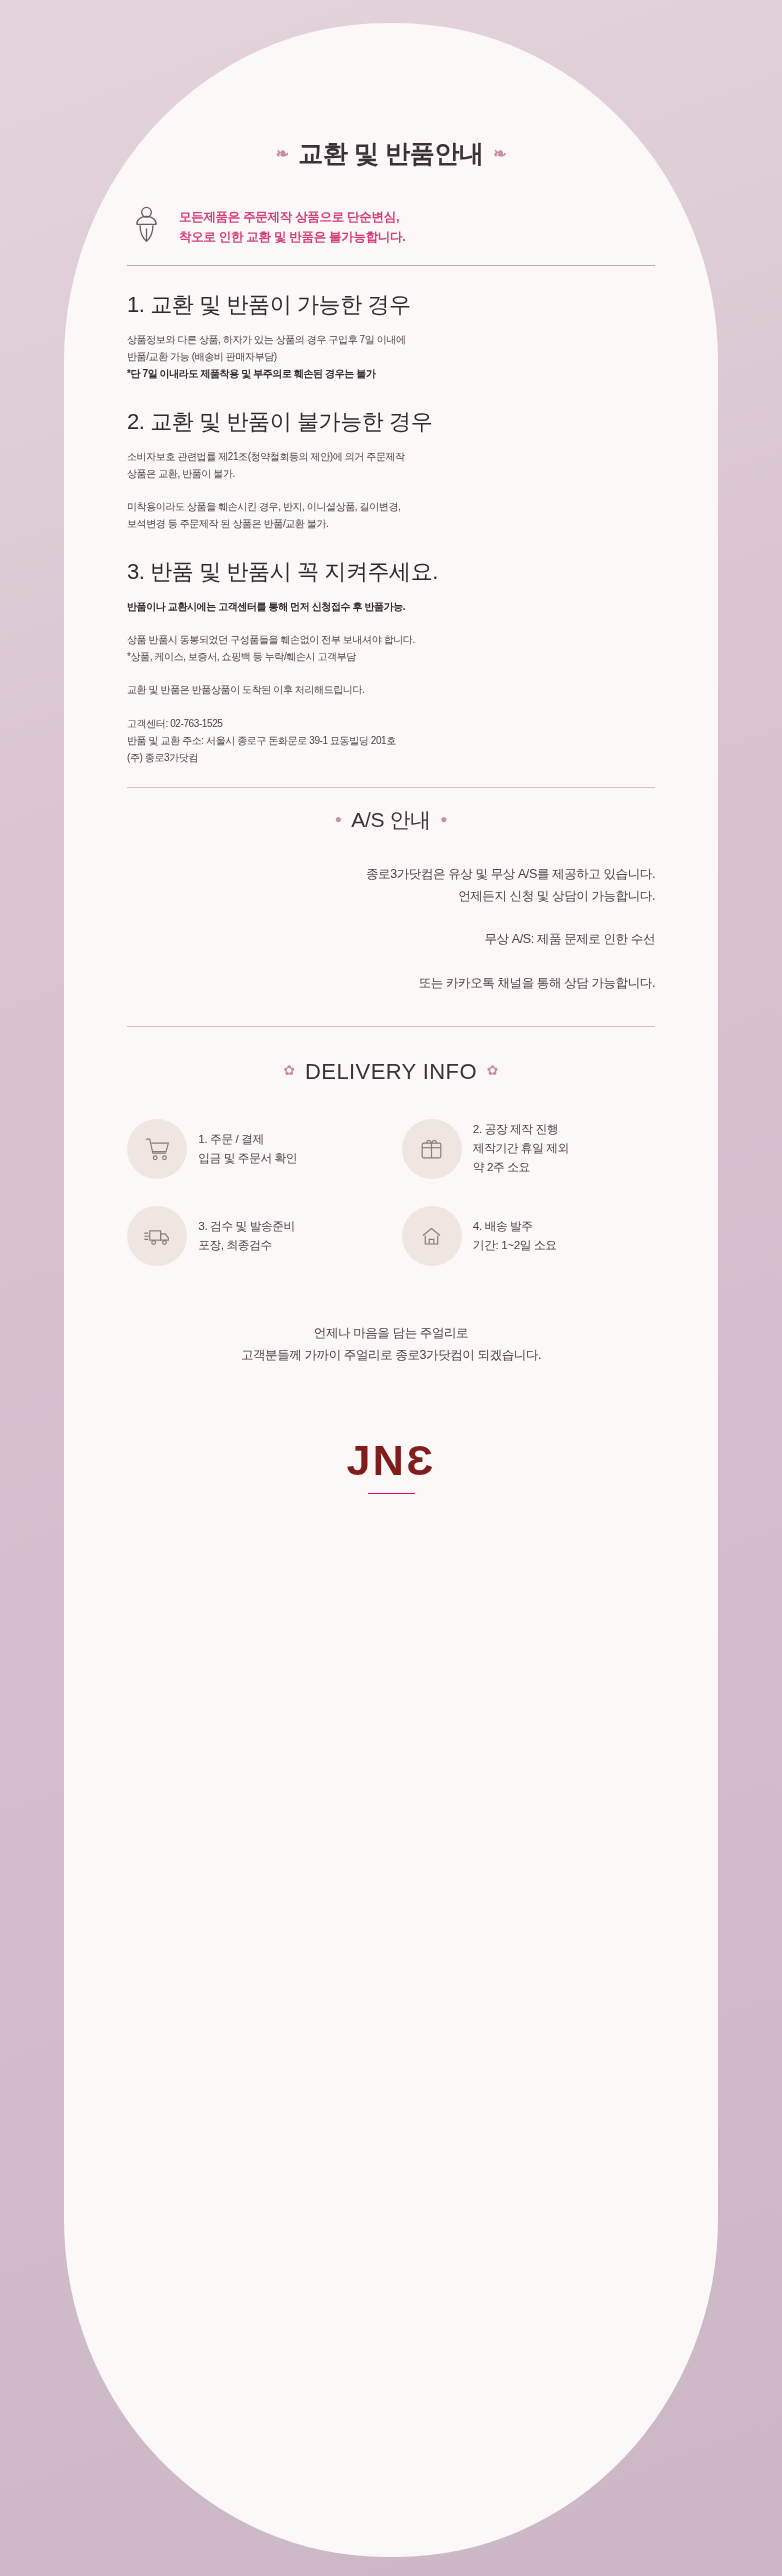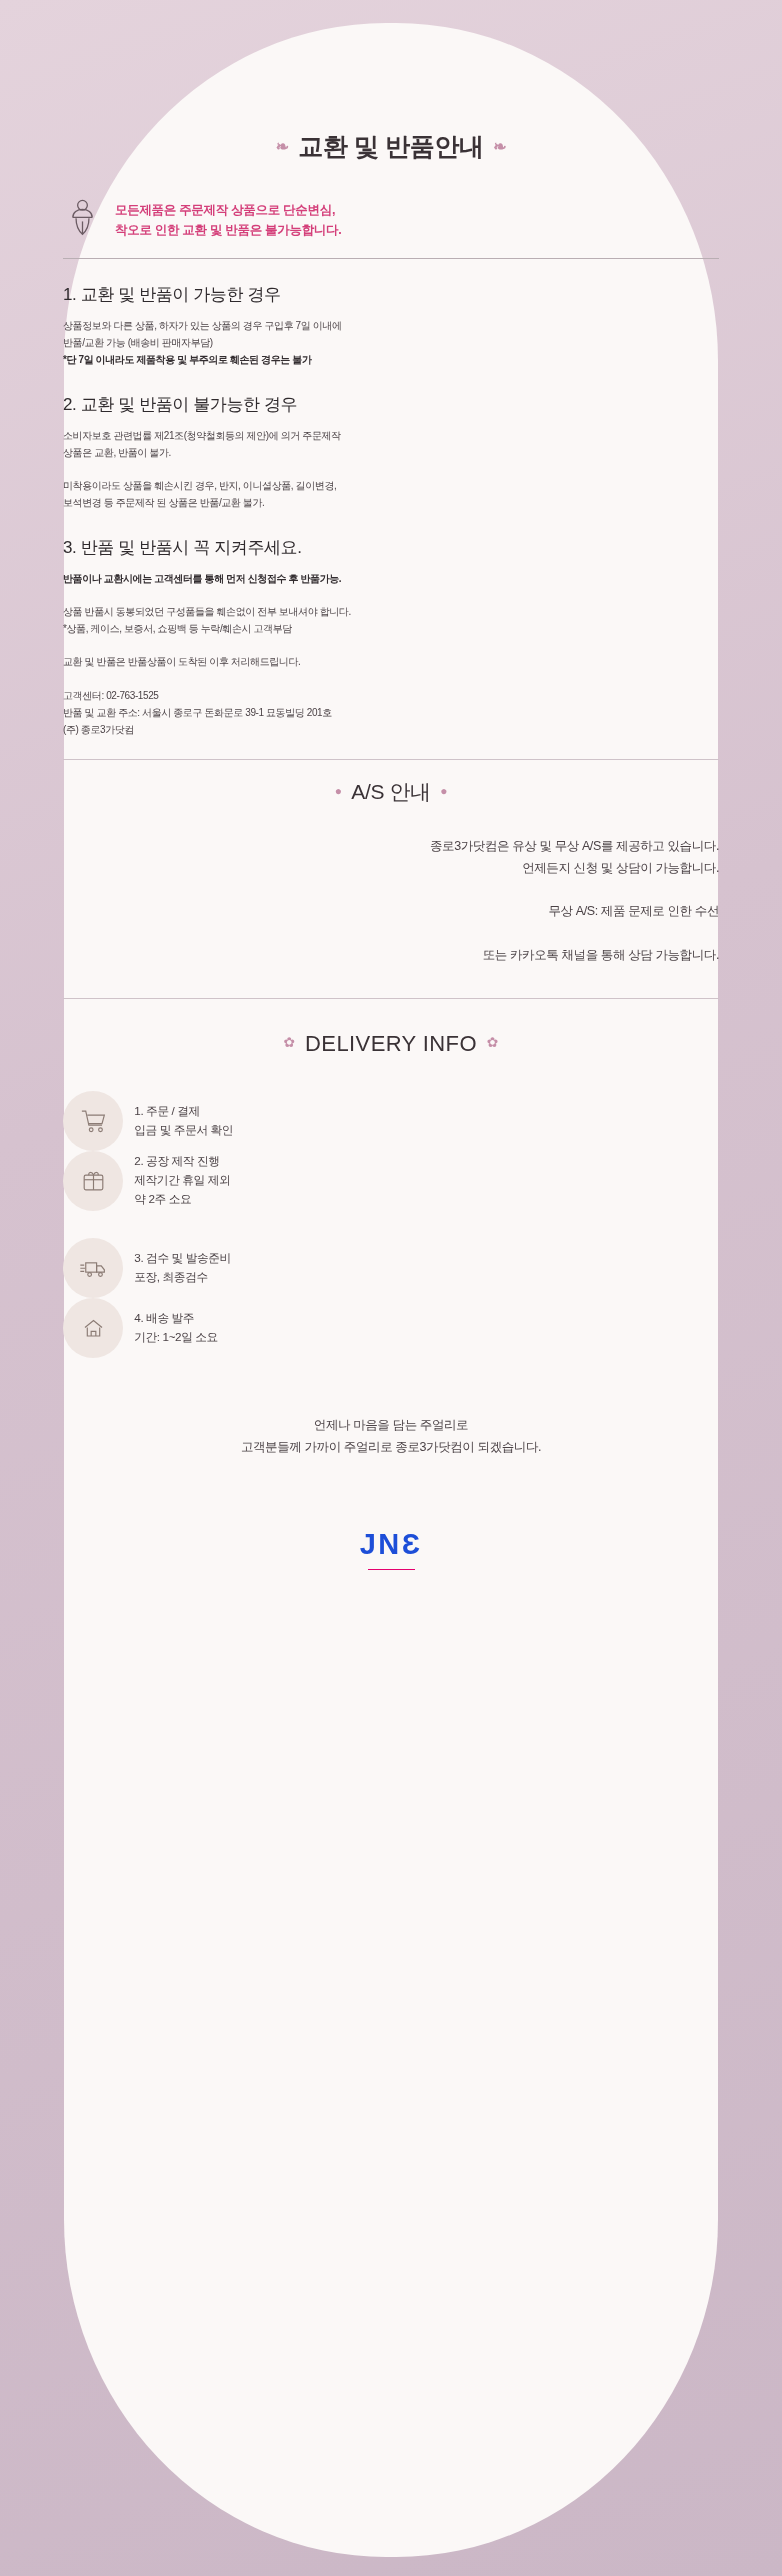--- a/index.html
+++ b/index.html
@@ -26,22 +26,22 @@
     top: 22.5px;
     width: 654px;
     height: 2534px;
     background: #fbf8f7;
     border-radius: 322px / 338px;
   }
   .content {
     position: absolute;
     left: 50%;
     transform: translateX(-50%);
-    top: 1px;
-    width: 782px;
+    top: 8px;
+    width: 654px;
   }
   .inner {
     padding: 0 63px;
   }
 
   
   .main-title {
     text-align: center;
     font-size: 25px;
     font-weight: bold;
@@ -84,21 +84,21 @@
   }
   .rule.thin {
     border-top: 0.8px solid #cfc3c9;
   }
 
   
   .sec {
     margin-top: 24px;
   }
   .sec-title {
-    font-size: 17px;
+    font-size: 22px;
     color: #2f2a2d;
     letter-spacing: -0.4px;
     margin-bottom: 11.3px;
   }
   .line {
     font-size: 10px;
     color: #4b4246;
     line-height: 1.72;
     letter-spacing: -0.4px;
   }
@@ -153,21 +153,20 @@
     vertical-align: 4px;
     margin: 0 9.7px;
   }
   .steps {
     margin-top: 34px;
   }
   .step-row {
     display: flex;
     justify-content: space-between;
     margin-bottom: 27px;
-    flex-direction: column;
   }
   .step {
     display: flex;
     align-items: center;
     gap: 11.3px;
     width: 48%;
   }
   .step-ico {
     flex: 0 0 auto;
     width: 60px;
@@ -196,23 +195,23 @@
     margin-top: 56px;
   }
 
   
   .logo-wrap {
     text-align: center;
     margin-top: 69px;
   }
   .logo {
     font-family: "Liberation Sans", sans-serif;
-    font-size: 29px;
+    font-size: 43px;
     font-weight: bold;
-    color: #1d4ed8;
+    color: #7f1d1d;
     letter-spacing: 2.4px;
   }
   .logo-bar {
     width: 47px;
     height: 1.6px;
     background: #e5006e;
     margin: 8px auto 0;
   }
 </style>
 </head>

